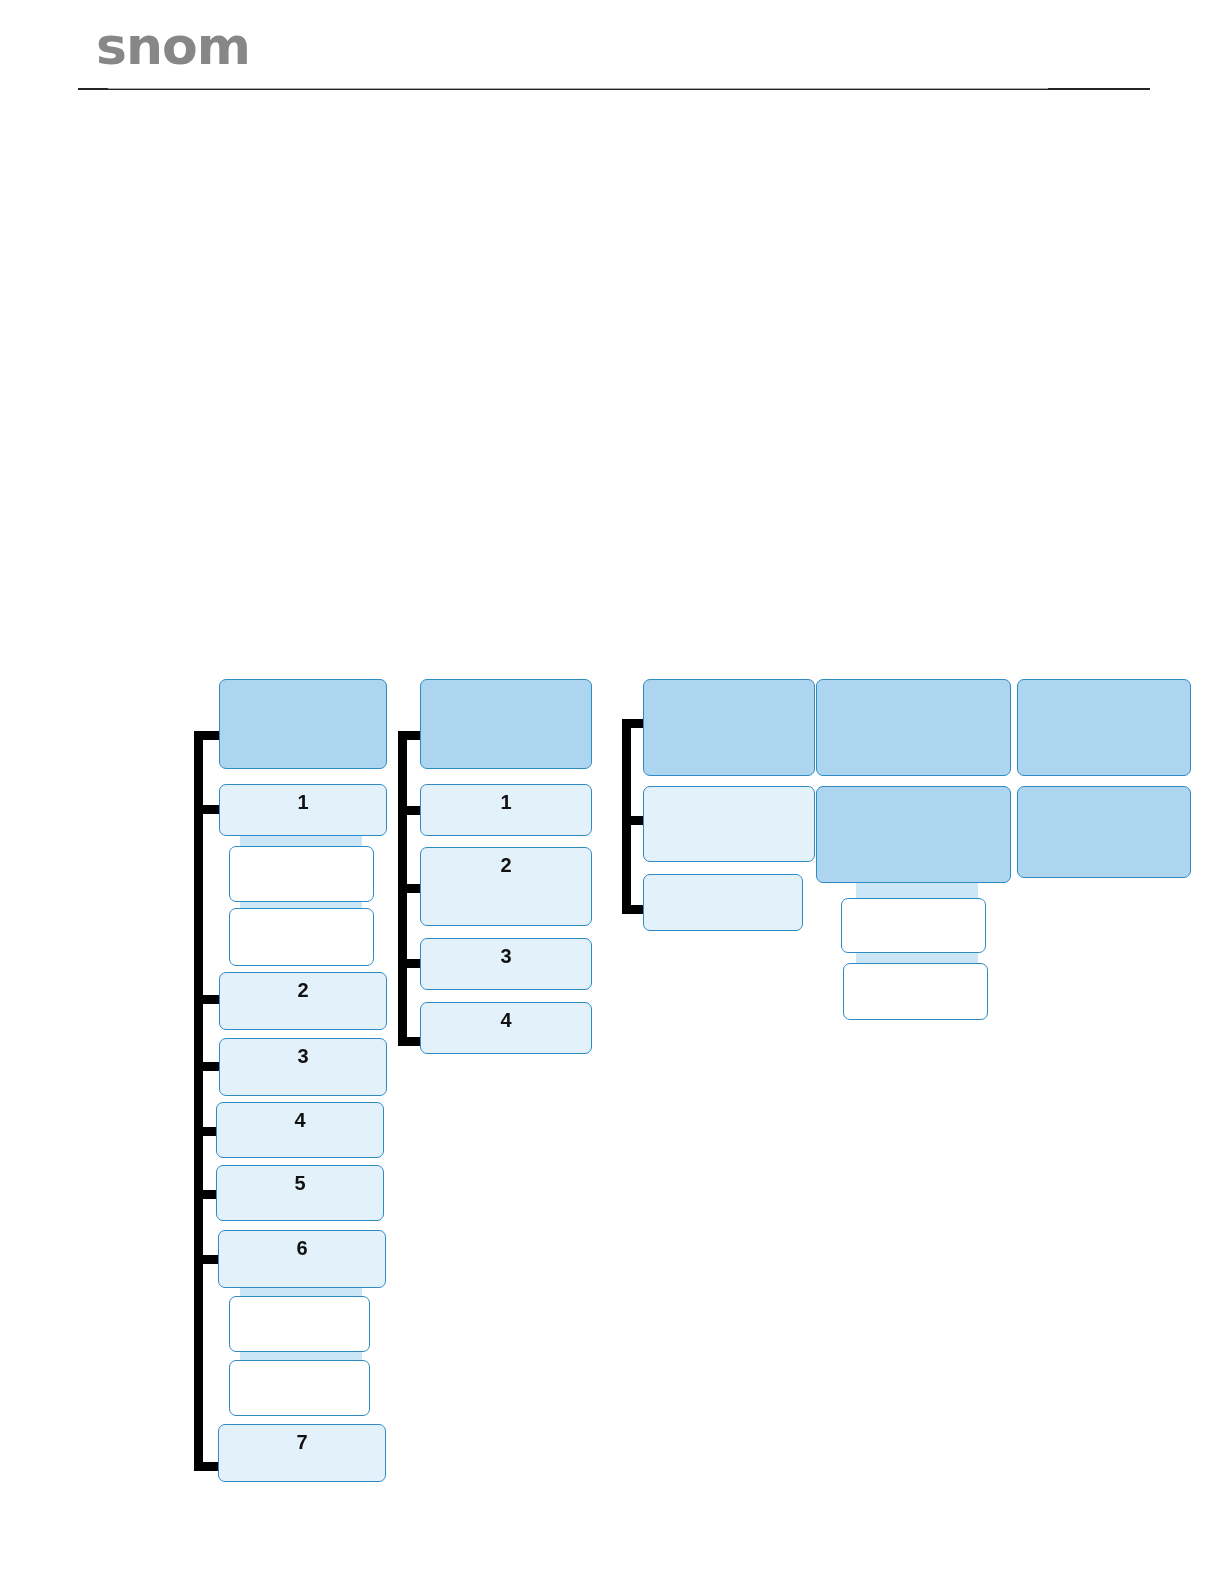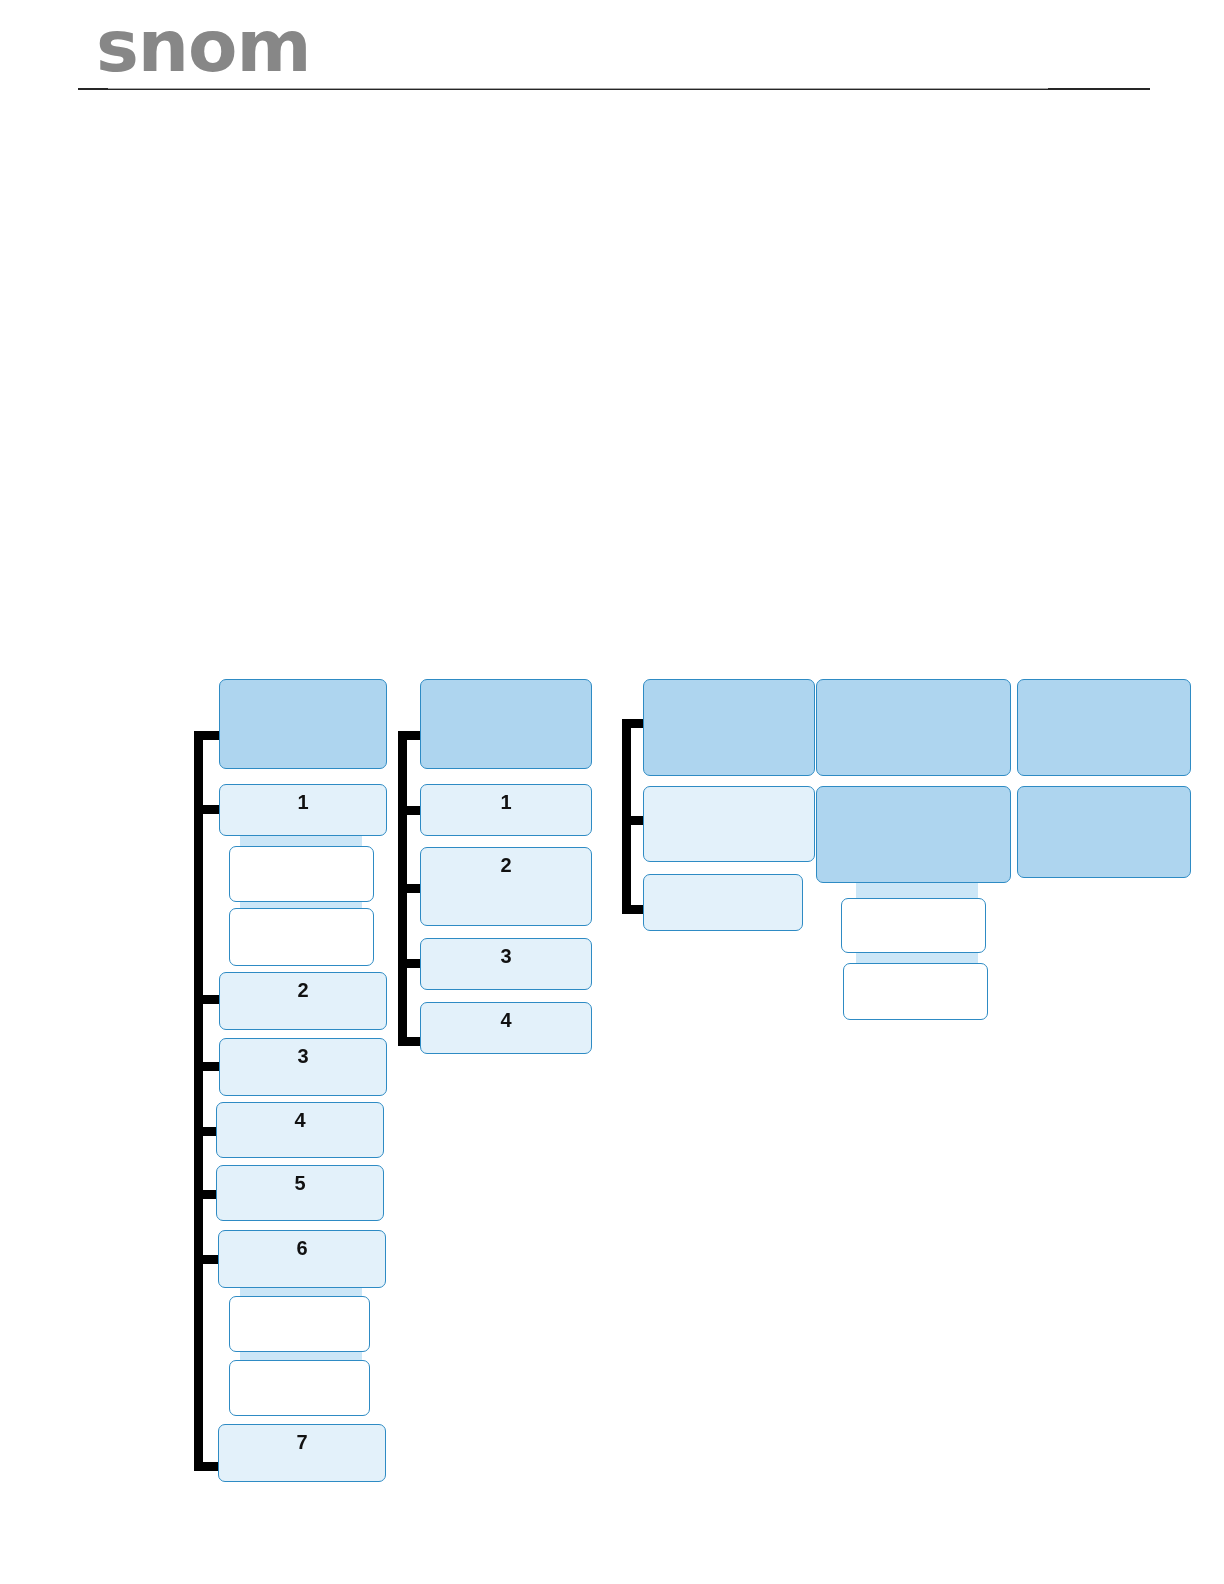--- a/index.html
+++ b/index.html
@@ -19,21 +19,21 @@
   #page-header {
     position: absolute;
     left: 0; top: 0;
     width: 1224px;
     height: 100px;
   }
   #brand-logo {
     position: absolute;
     left: 96px;
     top: 18px;
-    font-size: 72px;
+    font-size: 52px;
     line-height: 56px;
     font-weight: 700;
     letter-spacing: -1px;
     color: #878787;
     font-family: "DejaVu Sans", sans-serif;
     user-select: none;
   }
   #header-rule {
     position: absolute;
     left: 78px;

